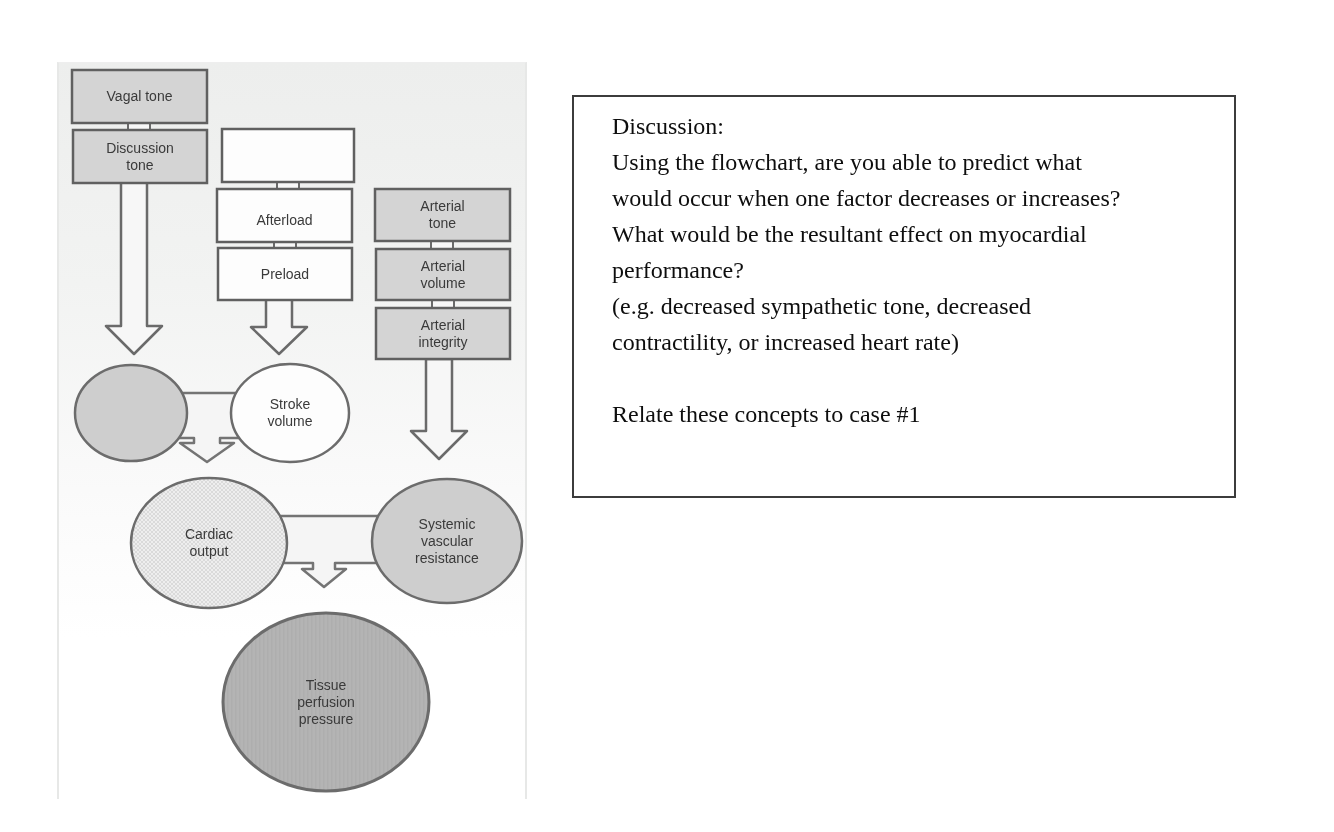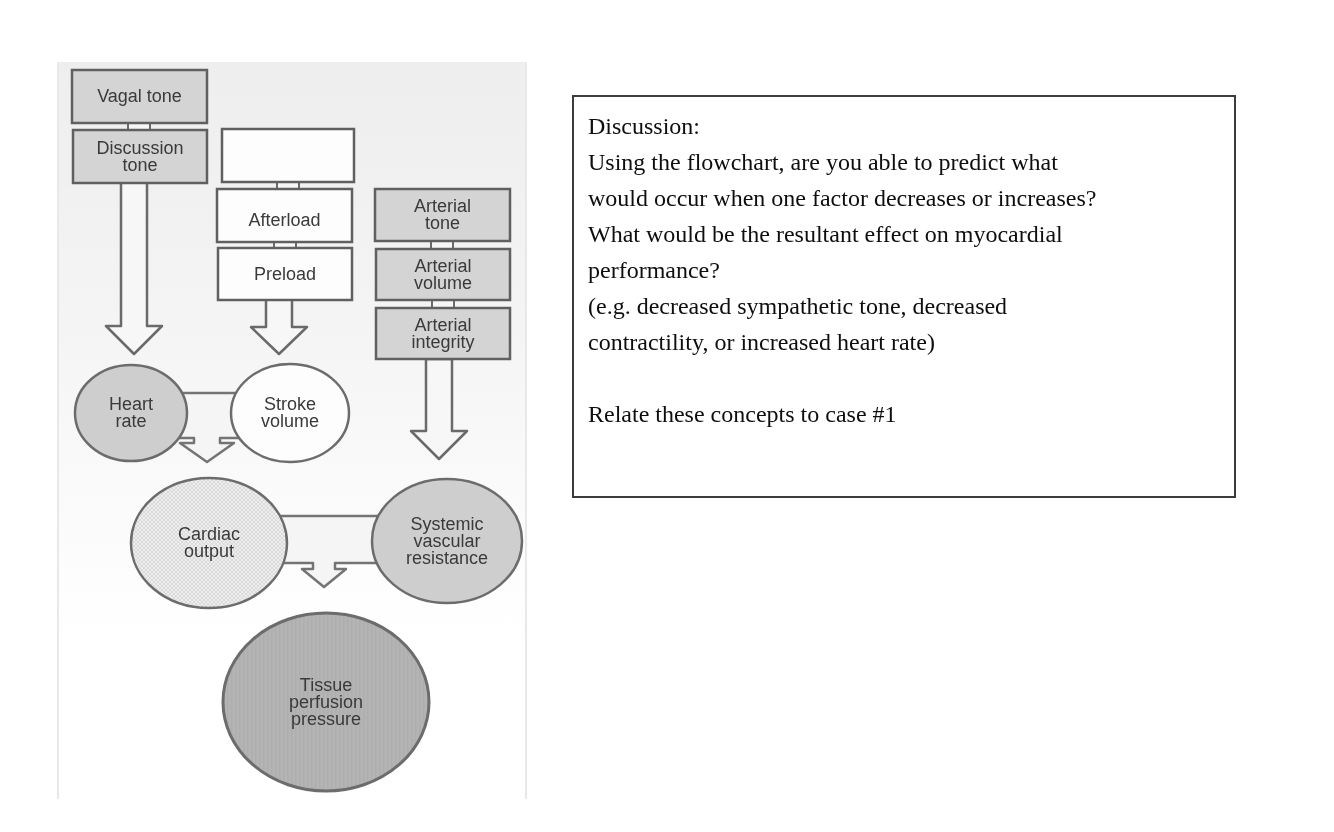--- a/index.html
+++ b/index.html
@@ -6,29 +6,29 @@
   #stage{position:relative;width:1334px;height:832px;background:#ffffff;overflow:hidden;
          font-family:"Liberation Sans",sans-serif;}
 
   
   .figure-panel{position:absolute;left:57px;top:62px;width:466px;height:736px;
     background:linear-gradient(180deg,#edeeed 0%,#f2f3f2 30%,#fafafa 58%,#ffffff 78%);
     border-left:2px solid #e7e8e7;border-right:2px solid #e7e8e7;border-top:1px solid #eeeeee;}
   .figure-panel svg{position:absolute;left:0;top:0;}
 
   .lbl{position:absolute;display:flex;align-items:center;justify-content:center;
-       text-align:center;color:#3a3a3a;font-size:18px;line-height:17px;
+       text-align:center;color:#3a3a3a;font-size:14px;line-height:17px;
        white-space:pre-line;pointer-events:none;}
 
   
   .discussion-box{position:absolute;left:572px;top:95px;width:664px;height:403px;
     box-sizing:border-box;background:#ffffff;border:2px solid #3c3c3c;
     padding:11px 14px;font-family:"Liberation Serif",serif;font-size:24px;
     line-height:36px;color:#0e0e0e;}
-  .discussion-box .dline{white-space:pre;height:36px;}
+  .discussion-box .dline{white-space:pre;height:36px;margin-left:24px;}
 </style>
 </head>
 <body>
 
 <div id="stage">
 
   <div class="figure-panel">
     <svg width="466" height="736" viewBox="0 0 466 736">
       <defs>
         <pattern id="checker" width="4" height="4" patternUnits="userSpaceOnUse">
@@ -84,22 +84,20 @@
 tone</div>
     <div class="lbl" style="left:158px;top:126px;width:135px;height:63px">Afterload</div>
     <div class="lbl" style="left:159px;top:185px;width:134px;height:52px">Preload</div>
     <div class="lbl" style="left:316px;top:126px;width:135px;height:52px">Arterial
 tone</div>
     <div class="lbl" style="left:317px;top:186px;width:134px;height:51px">Arterial
 volume</div>
     <div class="lbl" style="left:317px;top:245px;width:134px;height:51px">Arterial
 integrity</div>
 
-    <div class="lbl" style="left:16px;top:302px;width:112px;height:96px">Heart
-rate</div>
     <div class="lbl" style="left:172px;top:301px;width:118px;height:98px">Stroke
 volume</div>
     <div class="lbl" style="left:72px;top:415px;width:156px;height:130px">Cardiac
 output</div>
     <div class="lbl" style="left:313px;top:416px;width:150px;height:124px">Systemic
 vascular
 resistance</div>
     <div class="lbl" style="left:164px;top:550px;width:206px;height:178px">Tissue
 perfusion
 pressure</div>

